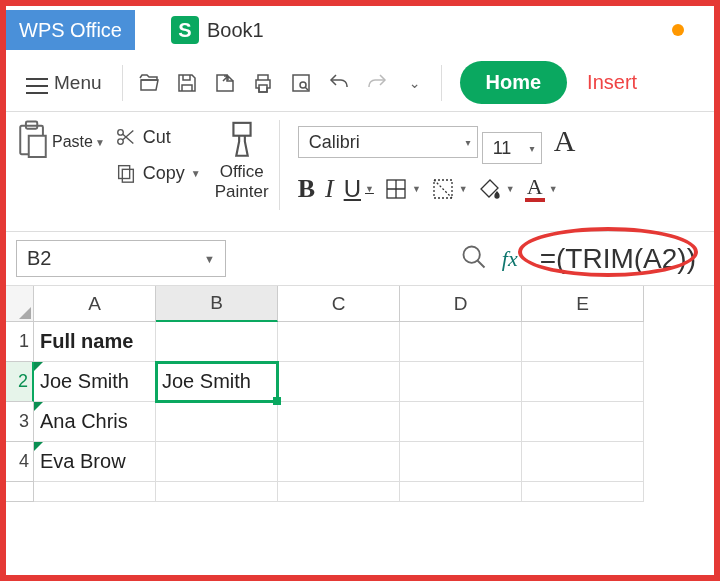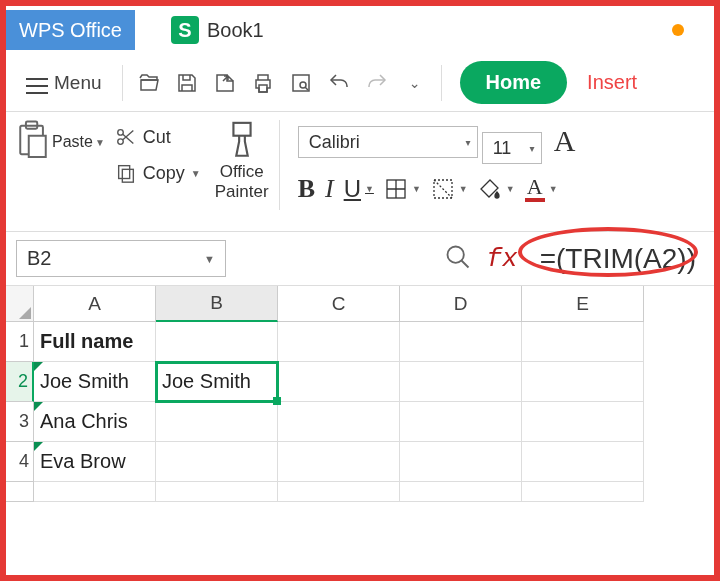--- a/index.html
+++ b/index.html
@@ -49,21 +49,21 @@
   .caret {font-size:9px; color:#666;}
   .font-color { display:flex; flex-direction:column; align-items:center; }
   .font-color .letter { font-family:'Times New Roman',serif; font-size:22px; color:#333; line-height:1; }
   .font-color .bar { width:20px; height:4px; background:#c62828; }
   .bigA { font-family:'Times New Roman', serif; font-size:30px; color:#333; margin-left:8px; align-self:flex-start; margin-top:4px; }
   
   .fxbar { display:flex; align-items:center; border-bottom:1px solid #ddd; height:54px; padding:6px 10px; gap:14px; }
   .namebox { border:1px solid #bbb; background:#fff; padding:6px 10px; font-size:20px; color:#333; width:210px; display:flex; align-items:center; justify-content:space-between; }
   .namebox .drop-arrow { font-size:11px; }
   .zoom-icon svg { width:28px; height:28px; stroke:#666; fill:none; stroke-width:1.6; }
-  .fx-lbl { font-family:Liberation Mono, monospace; font-style:italic; font-size:26px; color:#b91c1c; }
+  .fx-lbl { font-family:Liberation Serif, serif; font-style:italic; font-size:22px; color:#0f766e; }
   .formula-wrap { position:relative; padding:4px 8px; }
   .formula-text { font-size:28px; color:#333; }
   .red-circle { position:absolute; left:-14px; top:-12px; width:180px; height:50px; border:4px solid #e53935; border-radius:50%; pointer-events:none; }
   
   .sheet { display:flex; }
   .rowhdrs { display:flex; flex-direction:column; }
   .corner { width:28px; height:36px; border-right:1px solid #ccc; border-bottom:1px solid #ccc; background:#f5f5f5; position:relative; }
   .corner::after { content:''; position:absolute; right:2px; bottom:2px; width:0; height:0; border-left:12px solid transparent; border-bottom:12px solid #aaa; }
   .rh { width:28px; height:40px; border-right:1px solid #ccc; border-bottom:1px solid #ccc; background:#fff; display:flex; align-items:center; justify-content:flex-end; padding-right:4px; font-size:18px; color:#444; }
   .rh.sel { background:#e6f4ea; color:#0a8f52; border-right:2px solid #0aa860; }

